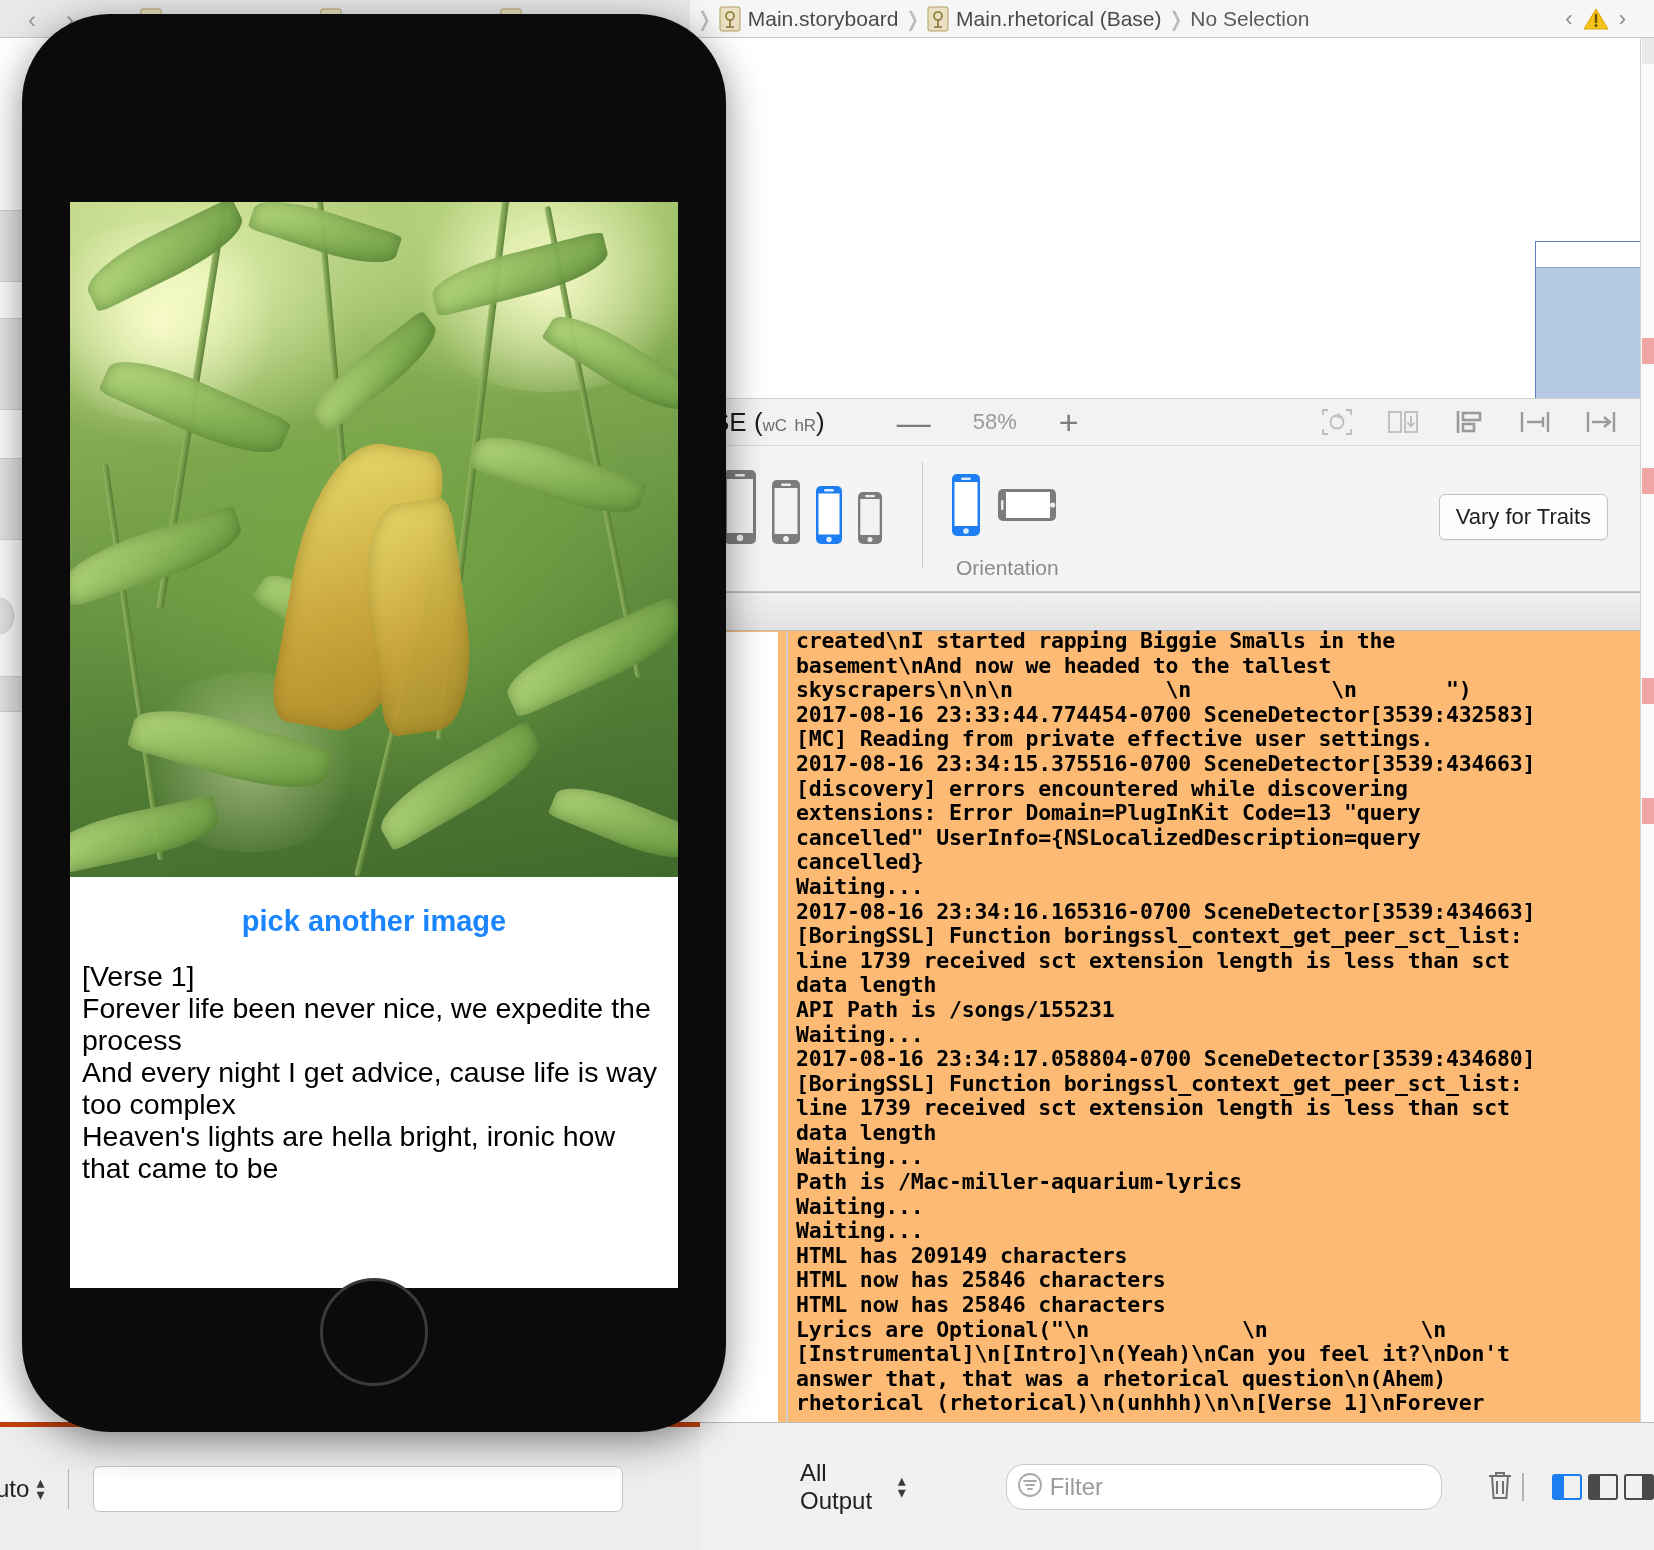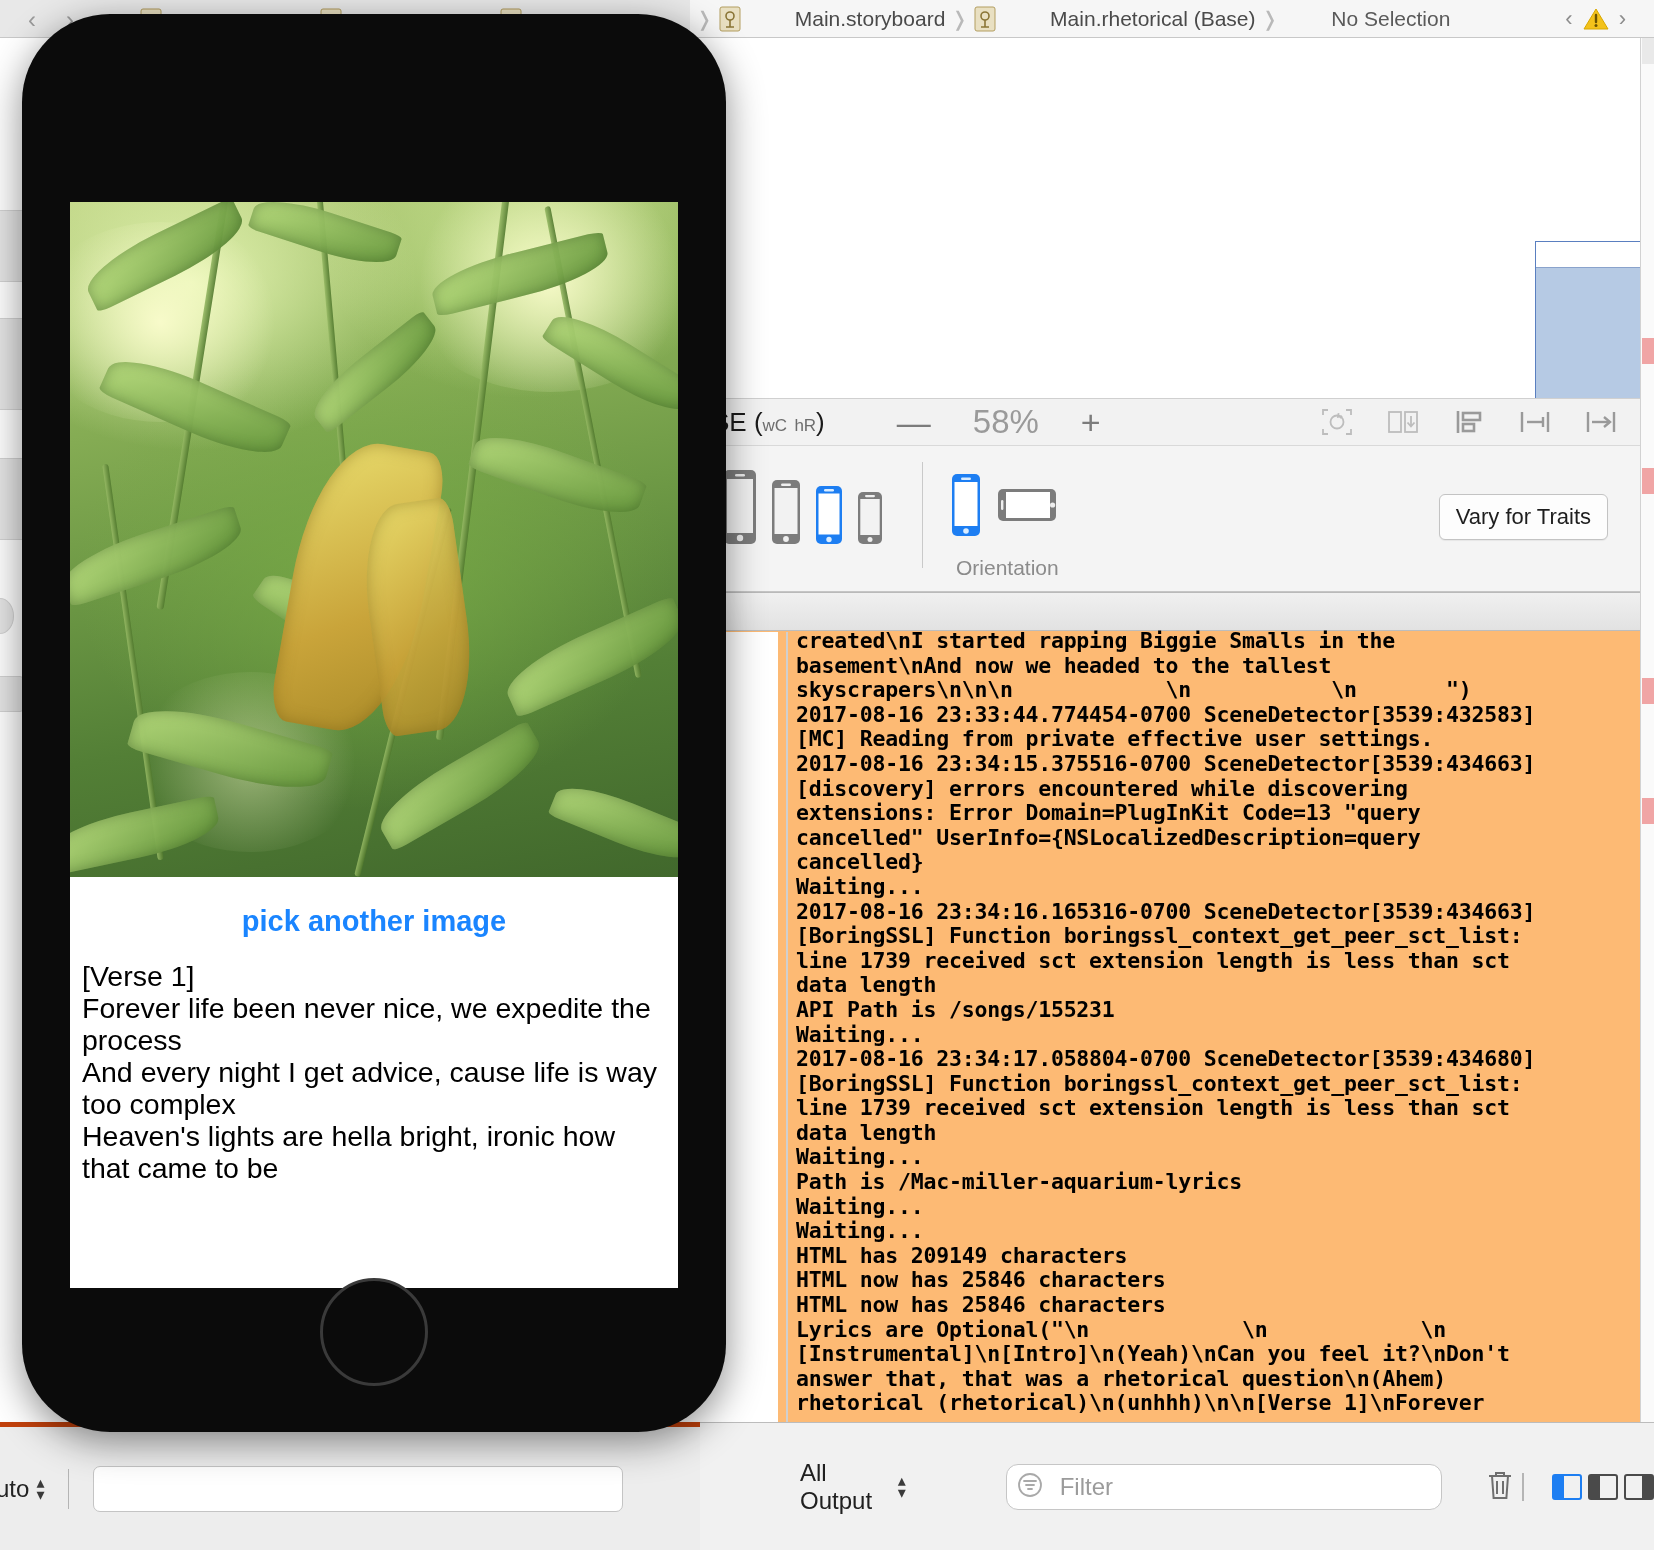--- a/index.html
+++ b/index.html
@@ -14,21 +14,21 @@
   
   .xcode-breadcrumb-bar {
     position: absolute; left: 0; top: 0; width: 1654px; height: 38px;
     background: #f6f6f6;
     border-bottom: 1px solid #c8c8c8;
     display: flex; align-items: center;
   }
   .bc-chev { color: #b9b9b9; font-size: 20px; padding: 0 6px; font-weight: 300;}
   .bc-doc-icon { width: 22px; height: 26px; position: relative; display:inline-block; margin-right:7px; }
   .bc-doc-icon svg { display:block; }
-  .bc-label { font-size: 21px; color: #4a4a4a; white-space: nowrap; margin-left: 47px; }
+  .bc-label { font-size: 21px; color: #4a4a4a; white-space: nowrap; }
   .bc-label.dim { color: #5a5a5a; }
   .bc-item { display:flex; align-items:center; }
   .warn-tri { width: 26px; height: 24px; }
   .nav-arrow { color: #8d8d8d; font-size: 22px; padding: 0 10px; font-weight: 300; }
 
   
   .top-tab-strip { position:absolute; left:0; top:0; width: 700px; height:38px; background:#e8e8e8; border-bottom:1px solid #c8c8c8;}
   .tt-chev { position:absolute; top:6px; color:#9a9a9a; font-size:24px; font-weight:300;}
   .tt-doc { position:absolute; top:8px; }
 
@@ -45,21 +45,21 @@
 
   
   .ib-zoombar {
     position:absolute; left:700px; top:398px; width:940px; height:48px;
     background:#f2f2f2; border-top:1px solid #d0d0d0; border-bottom:1px solid #d9d9d9;
     display:flex; align-items:center;
   }
   .trait-label { font-size:26px; color:#1a1a1a; margin-left: 12px; letter-spacing:0px; }
   .trait-label .sm { font-size:17px; color:#6d6d6d; }
   .zoom-minus, .zoom-plus { font-size:34px; color:#7c7c7c; font-weight:300; }
-  .zoom-pct { font-size:33px; color:#9a9a9a; }
+  .zoom-pct { font-size:22px; color:#9a9a9a; }
   .tool-icon { width:34px; height:30px; }
 
   .ib-devicebar {
     position:absolute; left:700px; top:446px; width:940px; height:146px;
     background:#f4f4f4; border-bottom:1px solid #c5c5c5;
   }
   .dev-group { position:absolute; left:22px; top:22px; display:flex; align-items:flex-end; gap: 12px;}
   .vdiv { position:absolute; left:222px; top:16px; width:1px; height:106px; background:#c9c9c9; }
   .orient-group { position:absolute; left:250px; top:26px; display:flex; align-items:center; gap:14px;}
   .orient-caption { position:absolute; left:256px; top:110px; font-size:21px; color:#8b8b8b; }
@@ -92,21 +92,21 @@
   }
   .console-bottombar {
     position:absolute; left:700px; top:1422px; width:954px; height:128px;
     background:#f1f1f1; border-top:1px solid #bcbcbc;
     display:flex; align-items:center;
   }
   .allout { font-size:24px; color:#202020; margin-left: 100px; display:flex; align-items:center; gap:8px;}
   .stepper { display:inline-block; font-size:16px; line-height:12px; color:#3a3a3a;}
   .filter-box {
     margin-left: 100px; width: 500px; height: 46px; background:#fff;
-    border:1px solid #c6c6c6; border-radius: 12px; display:flex; align-items:center; padding-left: 10px; gap:17px;
+    border:1px solid #c6c6c6; border-radius: 18px; display:flex; align-items:center; padding-left: 10px; gap:7px;
   }
   .filter-ph { color:#9b9b9b; font-size:24px; }
   .trash-ico { margin-left: 42px; }
   .pane-toggles { display:flex; align-items:center; gap: 6px; margin-left: 22px;}
   .pane-box { width:30px; height:26px; border:2px solid #4a4a4a; border-radius:3px; position:relative;}
   .pane-box.filled-l::before{content:"";position:absolute;left:0;top:0;bottom:0;width:10px;background:#4a4a4a;}
   .pane-box.filled-r::before{content:"";position:absolute;right:0;top:0;bottom:0;width:10px;background:#4a4a4a;}
   .pane-box.blue { border-color:#1d7ef2; }
   .pane-box.blue.filled-l::before{ background:#1d7ef2;}
   .vbar { width:2px; height:28px; background:#b5b5b5; margin: 0 6px;}

